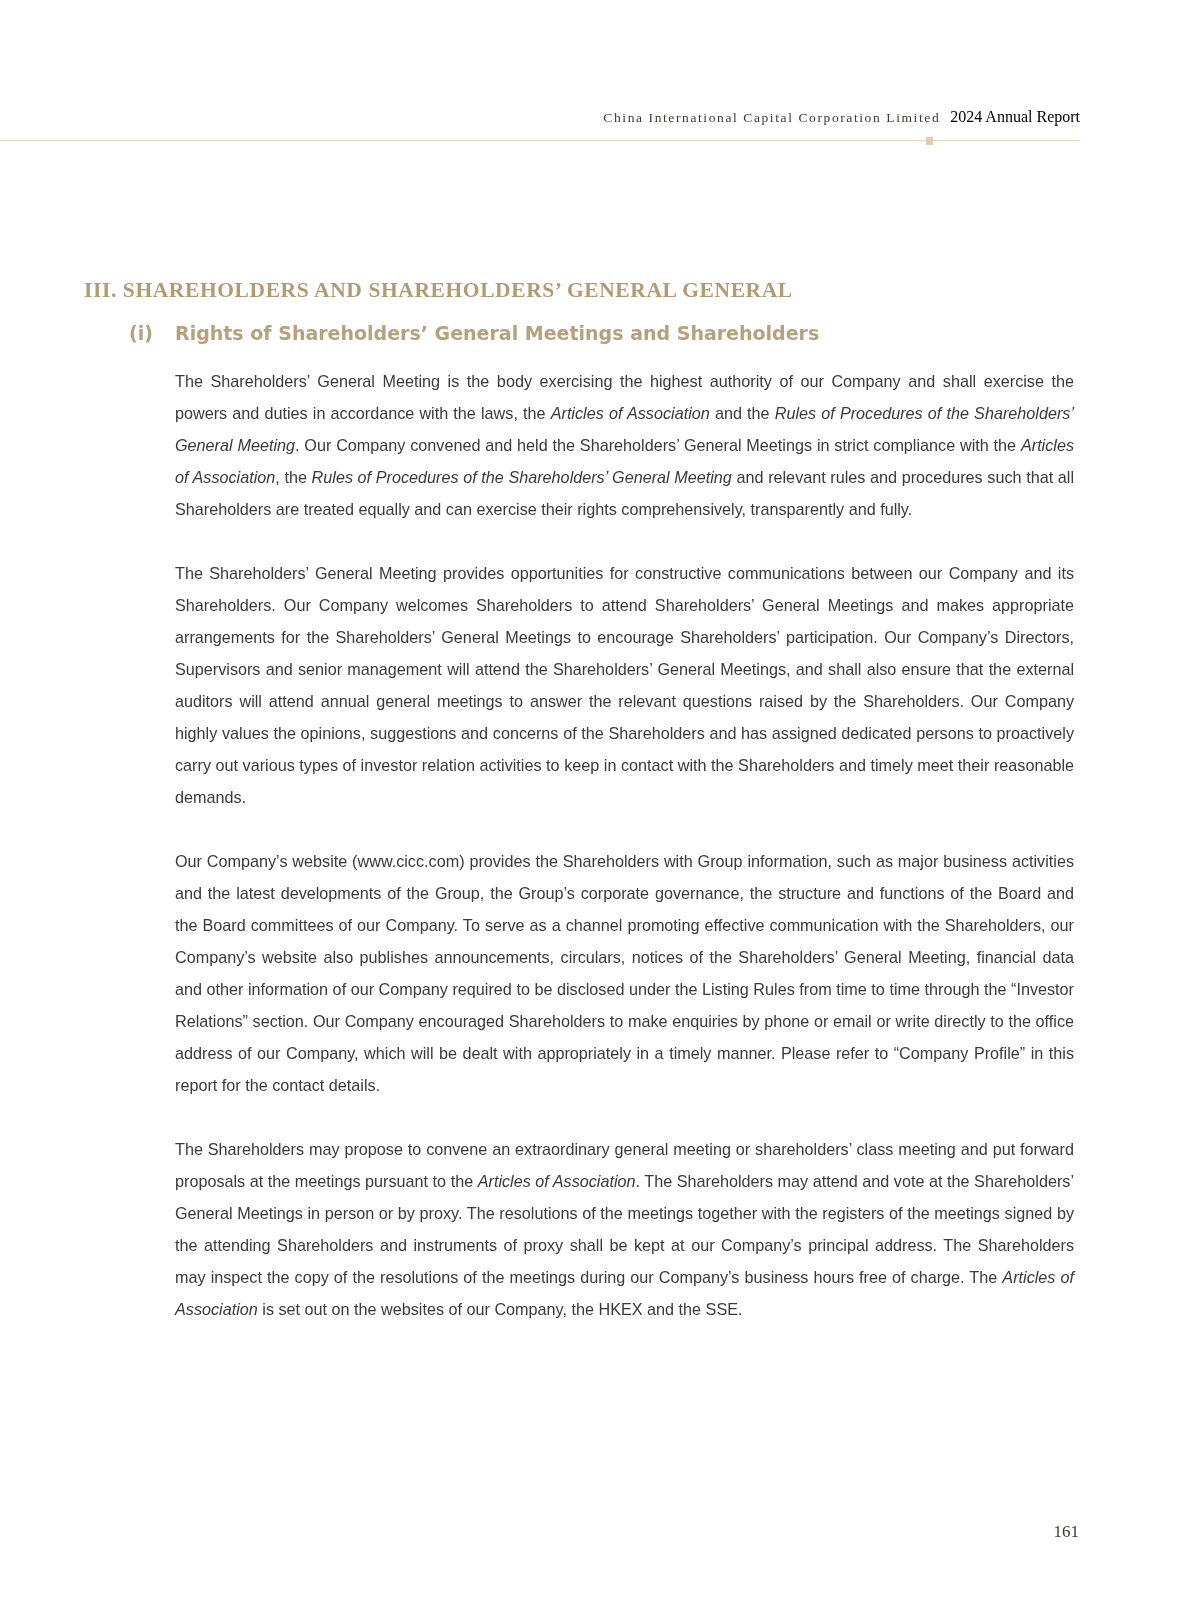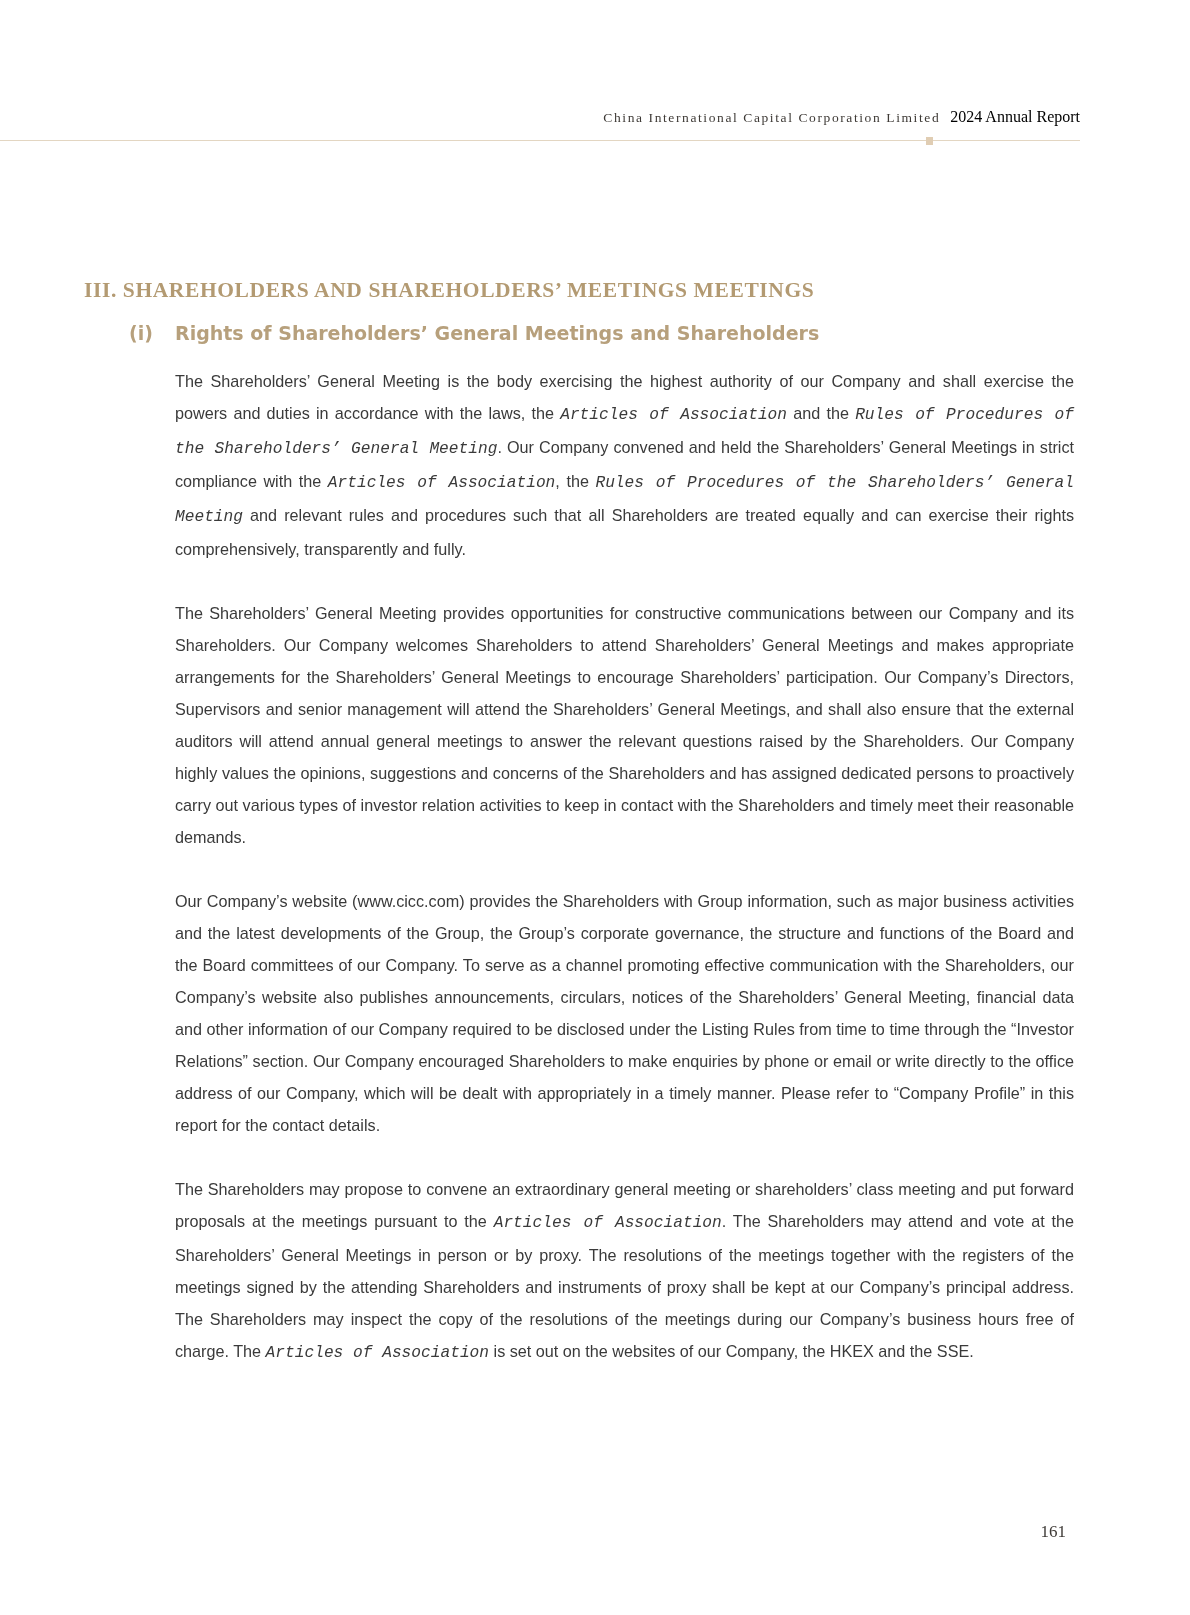--- a/index.html
+++ b/index.html
@@ -82,42 +82,41 @@
       font-size: 16.2px;
       line-height: 32px;
       color: #3a3a3a;
       text-align: justify;
     }
     .body-text p {
       margin: 0 0 32px 0;
     }
     .body-text em {
       font-style: italic;
-      font-family: Liberation Mono, monospace;
     }
     .page-number {
       position: absolute;
       top: 1522px;
-      right: 124px;
+      right: 111px;
       font-family: "Liberation Serif", "DejaVu Serif", serif;
       font-size: 17px;
       color: #3e3a36;
     }
   </style>
 </head>
 <body>
 
 <div class="header">
   <span class="header-company">China International Capital Corporation Limited</span>
   <span class="header-report">2024 Annual Report</span>
 </div>
 <div class="header-rule"></div>
 <div class="header-marker"></div>
 
-<h1 class="section-title" style="margin:0;">III. SHAREHOLDERS AND SHAREHOLDERS’ MEETINGS MEETINGS</h1>
+<h1 class="section-title" style="margin:0;">III. SHAREHOLDERS AND SHAREHOLDERS’ GENERAL GENERAL</h1>
 
 <h2 class="subsection-title" style="margin:0;">
   <span class="subsection-num">(i)</span>
   <span>Rights of Shareholders’ General Meetings and Shareholders</span>
 </h2>
 
 <div class="body-text">
   <p><span>The Shareholders’ General Meeting is the body exercising the highest authority of our Company and shall exercise the powers and duties in accordance with the laws, the </span><em>Articles of Association</em><span> and the </span><em>Rules of Procedures of the Shareholders’ General Meeting</em><span>. Our Company convened and held the Shareholders’ General Meetings in strict compliance with the </span><em>Articles of Association</em><span>, the </span><em>Rules of Procedures of the Shareholders’ General Meeting</em><span> and relevant rules and procedures such that all Shareholders are treated equally and can exercise their rights comprehensively, transparently and fully.</span></p>
   <p><span>The Shareholders’ General Meeting provides opportunities for constructive communications between our Company and its Shareholders. Our Company welcomes Shareholders to attend Shareholders’ General Meetings and makes appropriate arrangements for the Shareholders’ General Meetings to encourage Shareholders’ participation. Our Company’s Directors, Supervisors and senior management will attend the Shareholders’ General Meetings, and shall also ensure that the external auditors will attend annual general meetings to answer the relevant questions raised by the Shareholders. Our Company highly values the opinions, suggestions and concerns of the Shareholders and has assigned dedicated persons to proactively carry out various types of investor relation activities to keep in contact with the Shareholders and timely meet their reasonable demands.</span></p>
   <p><span>Our Company’s website (www.cicc.com) provides the Shareholders with Group information, such as major business activities and the latest developments of the Group, the Group’s corporate governance, the structure and functions of the Board and the Board committees of our Company. To serve as a channel promoting effective communication with the Shareholders, our Company’s website also publishes announcements, circulars, notices of the Shareholders’ General Meeting, financial data and other information of our Company required to be disclosed under the Listing Rules from time to time through the “Investor Relations” section. Our Company encouraged Shareholders to make enquiries by phone or email or write directly to the office address of our Company, which will be dealt with appropriately in a timely manner. Please refer to “Company Profile” in this report for the contact details.</span></p>

